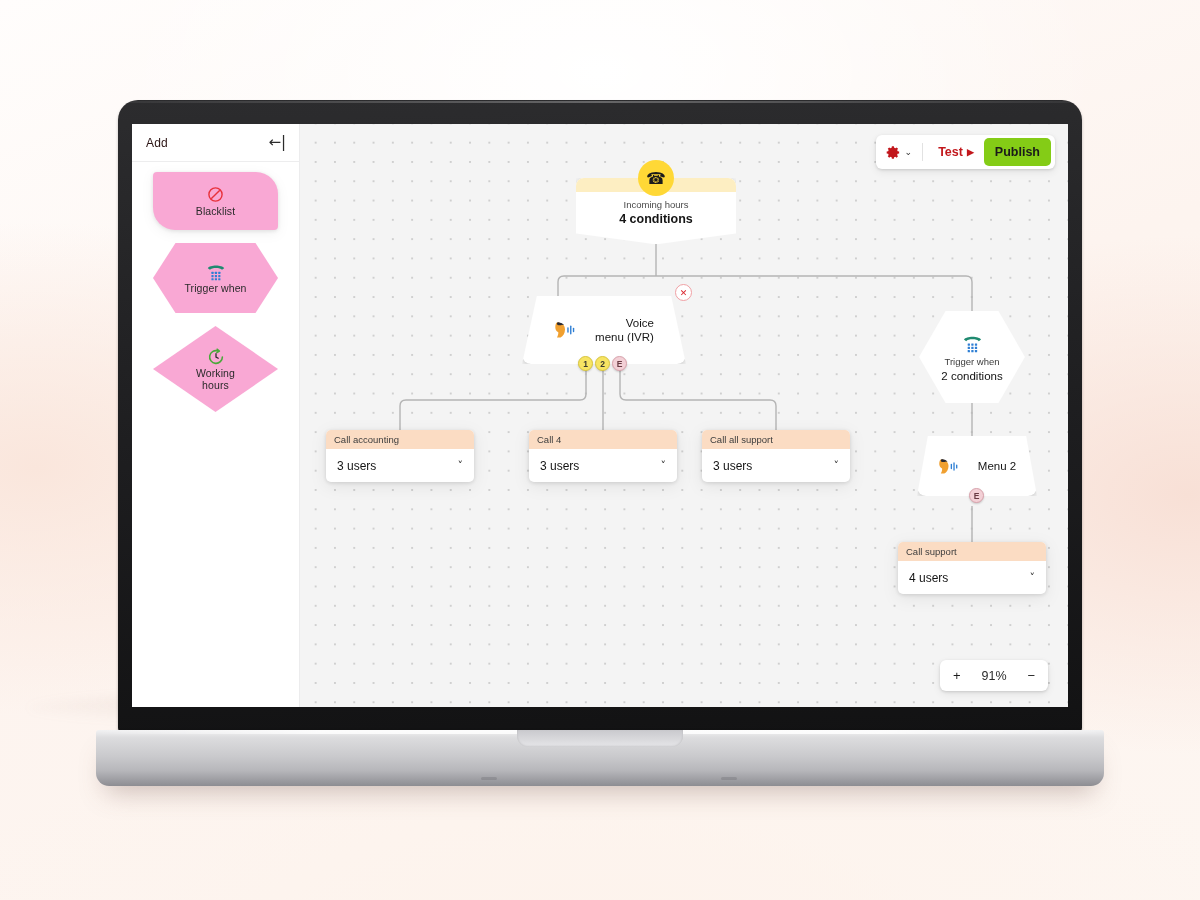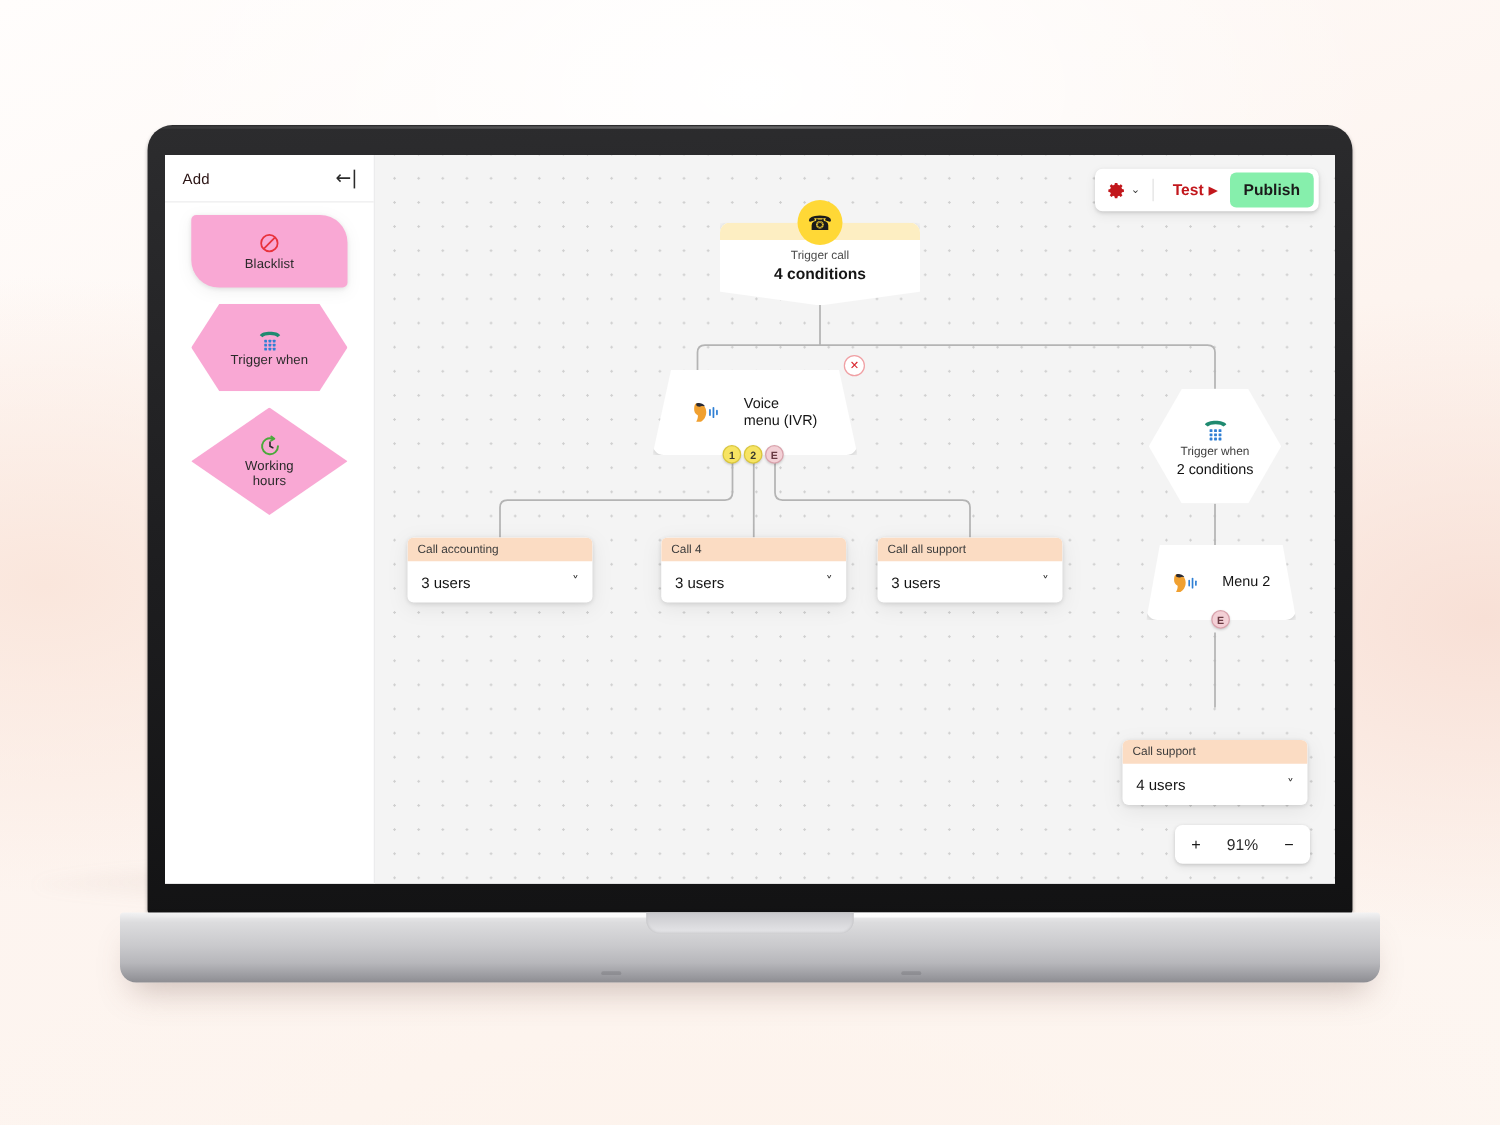--- a/index.html
+++ b/index.html
@@ -153,21 +153,21 @@
     padding: 0 4px 0 10px; gap: 2px; z-index: 30;
   }
   .gear-grp { display: flex; align-items: center; gap: 4px; cursor: pointer; padding: 3px 5px 3px 0; }
   .tb-div { width: 1px; height: 18px; background: #e2e2e2; margin: 0 5px 0 3px; }
   .tb-test {
     display: flex; align-items: center; gap: 4px;
     color: #c2171c; font-size: 12.5px; font-weight: bold;
     cursor: pointer; padding: 4px 8px;
   }
   .tb-publish {
-    background: #86efac; color: #1a1a1a;
+    background: #84cc16; color: #1a1a1a;
     font-size: 12.5px; font-weight: bold;
     border: none; border-radius: 5px;
     padding: 7px 11px; cursor: pointer;
     font-family: "Liberation Sans", sans-serif;
   }
   .caret-dn { font-size: 9px; color: #333; font-family: "DejaVu Sans", sans-serif; }
 
   
   .zoomctl {
     position: absolute; right: 20px; bottom: 16px;
@@ -211,20 +211,21 @@
   }
 
   
   .n-trap {
     background: #fff;
     clip-path: polygon(9% 0, 91% 0, 100% 100%, 0 100%);
     border-radius: 9px;
     filter: drop-shadow(0 1px 2px rgba(0,0,0,0.13)) drop-shadow(0 4px 9px rgba(0,0,0,0.07));
     display: flex; align-items: center; justify-content: center;
     gap: 18px;
+    text-align: right;
   }
   .trap-label { font-size: 11.5px; color: #151515; line-height: 14px; }
   .del-badge {
     position: absolute; width: 17px; height: 17px; border-radius: 50%;
     background: #fff; border: 1.3px solid #f0a0a4;
     display: flex; align-items: center; justify-content: center;
     font-size: 9px; color: #d9262e; font-weight: bold; cursor: pointer;
     z-index: 12; font-family: "DejaVu Sans", sans-serif;
   }
 
@@ -385,21 +386,21 @@
             </g>
           </svg>
 
           <div class="nodes">
 
             <div class="node" style="left:276px; top:54px; width:160px;">
               <div class="phone-badge">☎</div>
               <div class="n-incoming">
                 <div class="band"></div>
                 <div class="body">
-                  <div class="ic-sub">Trigger call</div>
+                  <div class="ic-sub">Incoming hours</div>
                   <div class="ic-main">4 conditions</div>
                 </div>
               </div>
             </div>
 
             <div class="node" style="left:222px; top:172px; width:164px; height:68px;">
               <div class="n-trap" style="width:164px; height:68px;">
                 <span>
                   <svg width="23" height="20" viewBox="0 0 28 22">
                     <path d="M4 2 C8.6 2 13.4 4.6 13.4 10.4 C13.4 15 11 18.6 8 20 L3.6 20 C3.6 20 5.6 16.6 5.2 13.6 C2.4 12.4 1.4 9.6 1.6 7 C1.8 4.2 2.4 2 4 2 Z" fill="#f0a030"></path>
@@ -482,21 +483,21 @@
             </div>
 
             <div class="node n-card" style="left:402px; top:306px;">
               <div class="card-head">Call all support</div>
               <div class="card-body">
                 <span class="card-val">3 users</span>
                 <span class="card-chev">˅</span>
               </div>
             </div>
 
-            <div class="node n-card" style="left:598px; top:468px;">
+            <div class="node n-card" style="left:598px; top:418px;">
               <div class="card-head">Call  support</div>
               <div class="card-body">
                 <span class="card-val">4 users</span>
                 <span class="card-chev">˅</span>
               </div>
             </div>
 
           </div>
 
           <div class="zoomctl">

